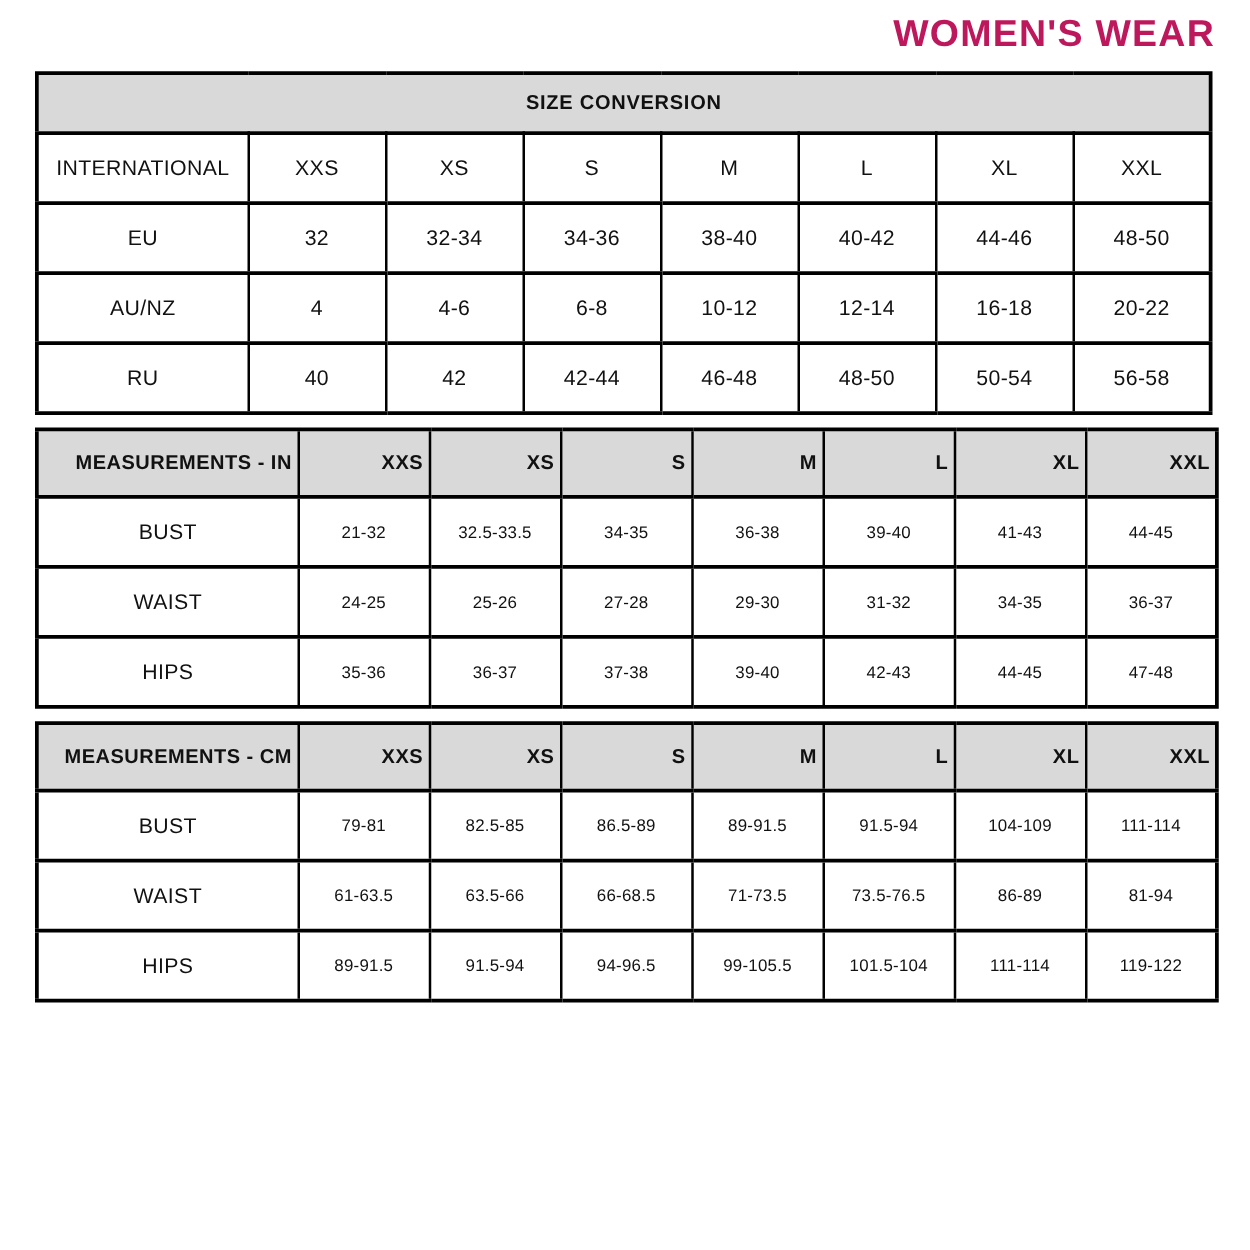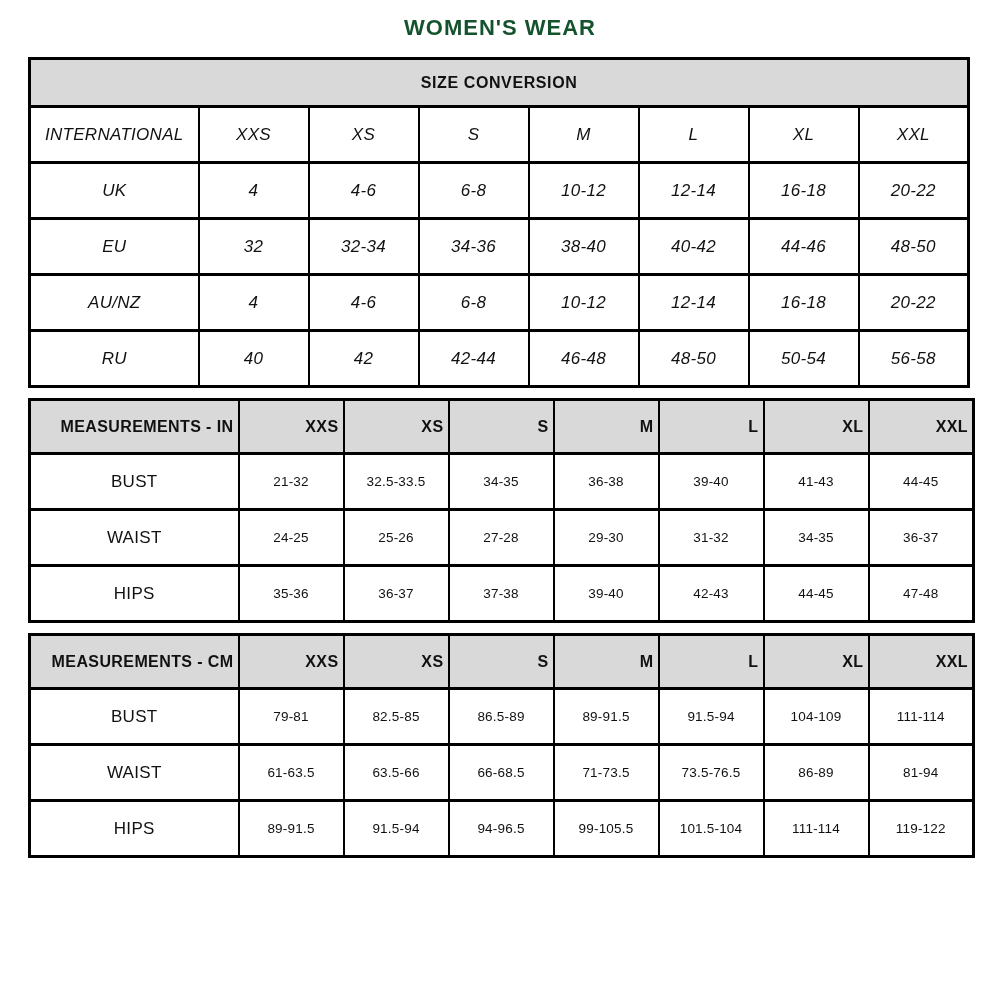--- a/index.html
+++ b/index.html
@@ -17,26 +17,26 @@
     font-family: "Liberation Sans", sans-serif;
   }
   .page {
     width: 1000px;
     height: 1000px;
     padding: 10px 28px 0 28px;
     background: var(--page-bg);
   }
   h1.page-title {
     margin: 2px 0 13px 0;
-    text-align: center;
-    font-size: 22px;
+    text-align: right;
+    font-size: 30px;
     line-height: 32px;
     font-weight: 700;
     letter-spacing: 1px;
-    color: #14532d;
+    color: #be185d;
   }
   table {
     border-collapse: collapse;
     table-layout: fixed;
     width: 828px;
     margin: 0 0 10px 0;
     border: 3px solid var(--border);
   }
   th, td {
     border: solid var(--border);
@@ -53,21 +53,20 @@
     background: var(--header-bg);
     font-size: 16px;
     font-weight: 700;
     letter-spacing: 0.6px;
   }
   .conv tbody tr { height: 56px; }
   .conv tbody th, .conv tbody td {
     font-weight: 400;
     font-size: 17px;
     letter-spacing: 0.3px;
-    font-style: italic;
   }
   .conv col.c-label { width: 169px; }
   .conv col.c-size  { width: 110px; }
   
   .measure col.m-label { width: 209px; }
   .measure col.m-size  { width: 105px; }
   .measure tbody tr { height: 56px; }
   .measure tr.sizes-row { height: 54px; }
   .measure tr.sizes-row th,
   .measure tr.sizes-row td {
@@ -116,30 +115,20 @@
           <th>INTERNATIONAL</th>
           <td>XXS</td>
           <td>XS</td>
           <td>S</td>
           <td>M</td>
           <td>L</td>
           <td>XL</td>
           <td>XXL</td>
         </tr>
         <tr class="data-row">
-          <th>UK</th>
-          <td>4</td>
-          <td>4-6</td>
-          <td>6-8</td>
-          <td>10-12</td>
-          <td>12-14</td>
-          <td>16-18</td>
-          <td>20-22</td>
-        </tr>
-        <tr class="data-row">
           <th>EU</th>
           <td>32</td>
           <td>32-34</td>
           <td>34-36</td>
           <td>38-40</td>
           <td>40-42</td>
           <td>44-46</td>
           <td>48-50</td>
         </tr>
         <tr class="data-row">

